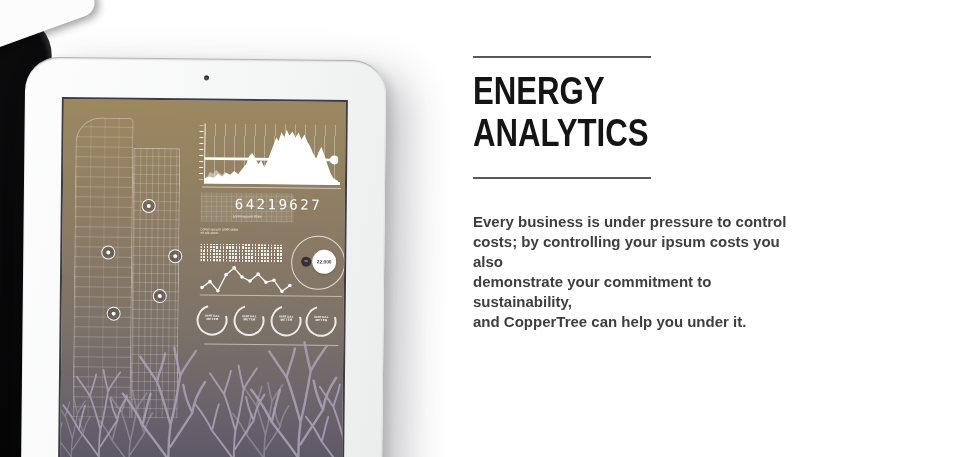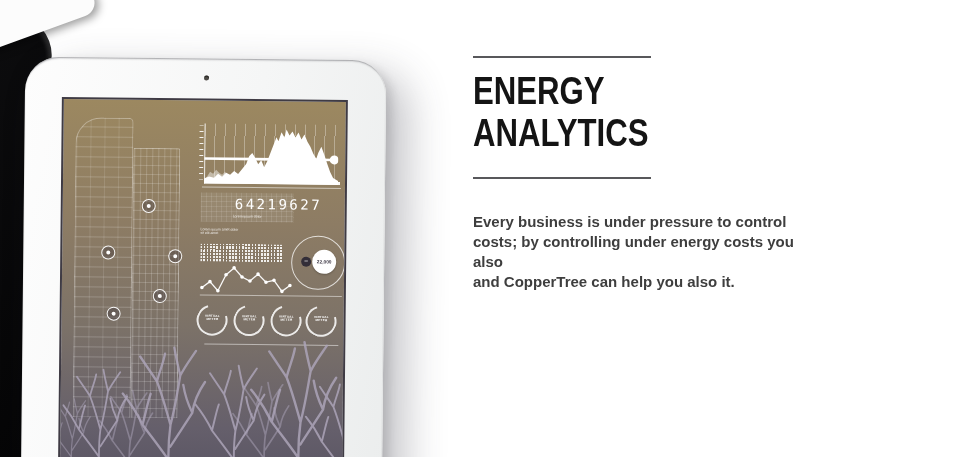--- a/index.html
+++ b/index.html
@@ -227,18 +227,19 @@
 
   <div class="right-panel">
     <div class="rule"></div>
     <h1 class="title">
       <span style="display:block">ENERGY</span>
       <span style="display:block">ANALYTICS</span>
     </h1>
     <div class="rule rule-2"></div>
     <p class="paragraph">
       <span>Every business is under pressure to control</span>
-      <span>costs; by controlling under energy costs you also</span>
-      <span>and CopperTree can help you also it.</span>
+      <span>costs; by controlling your ipsum costs you also</span>
+      <span>demonstrate your commitment to sustainability,</span>
+      <span>and CopperTree can help you under it.</span>
     </p>
   </div>
 
 </div>
 
 </body></html>

